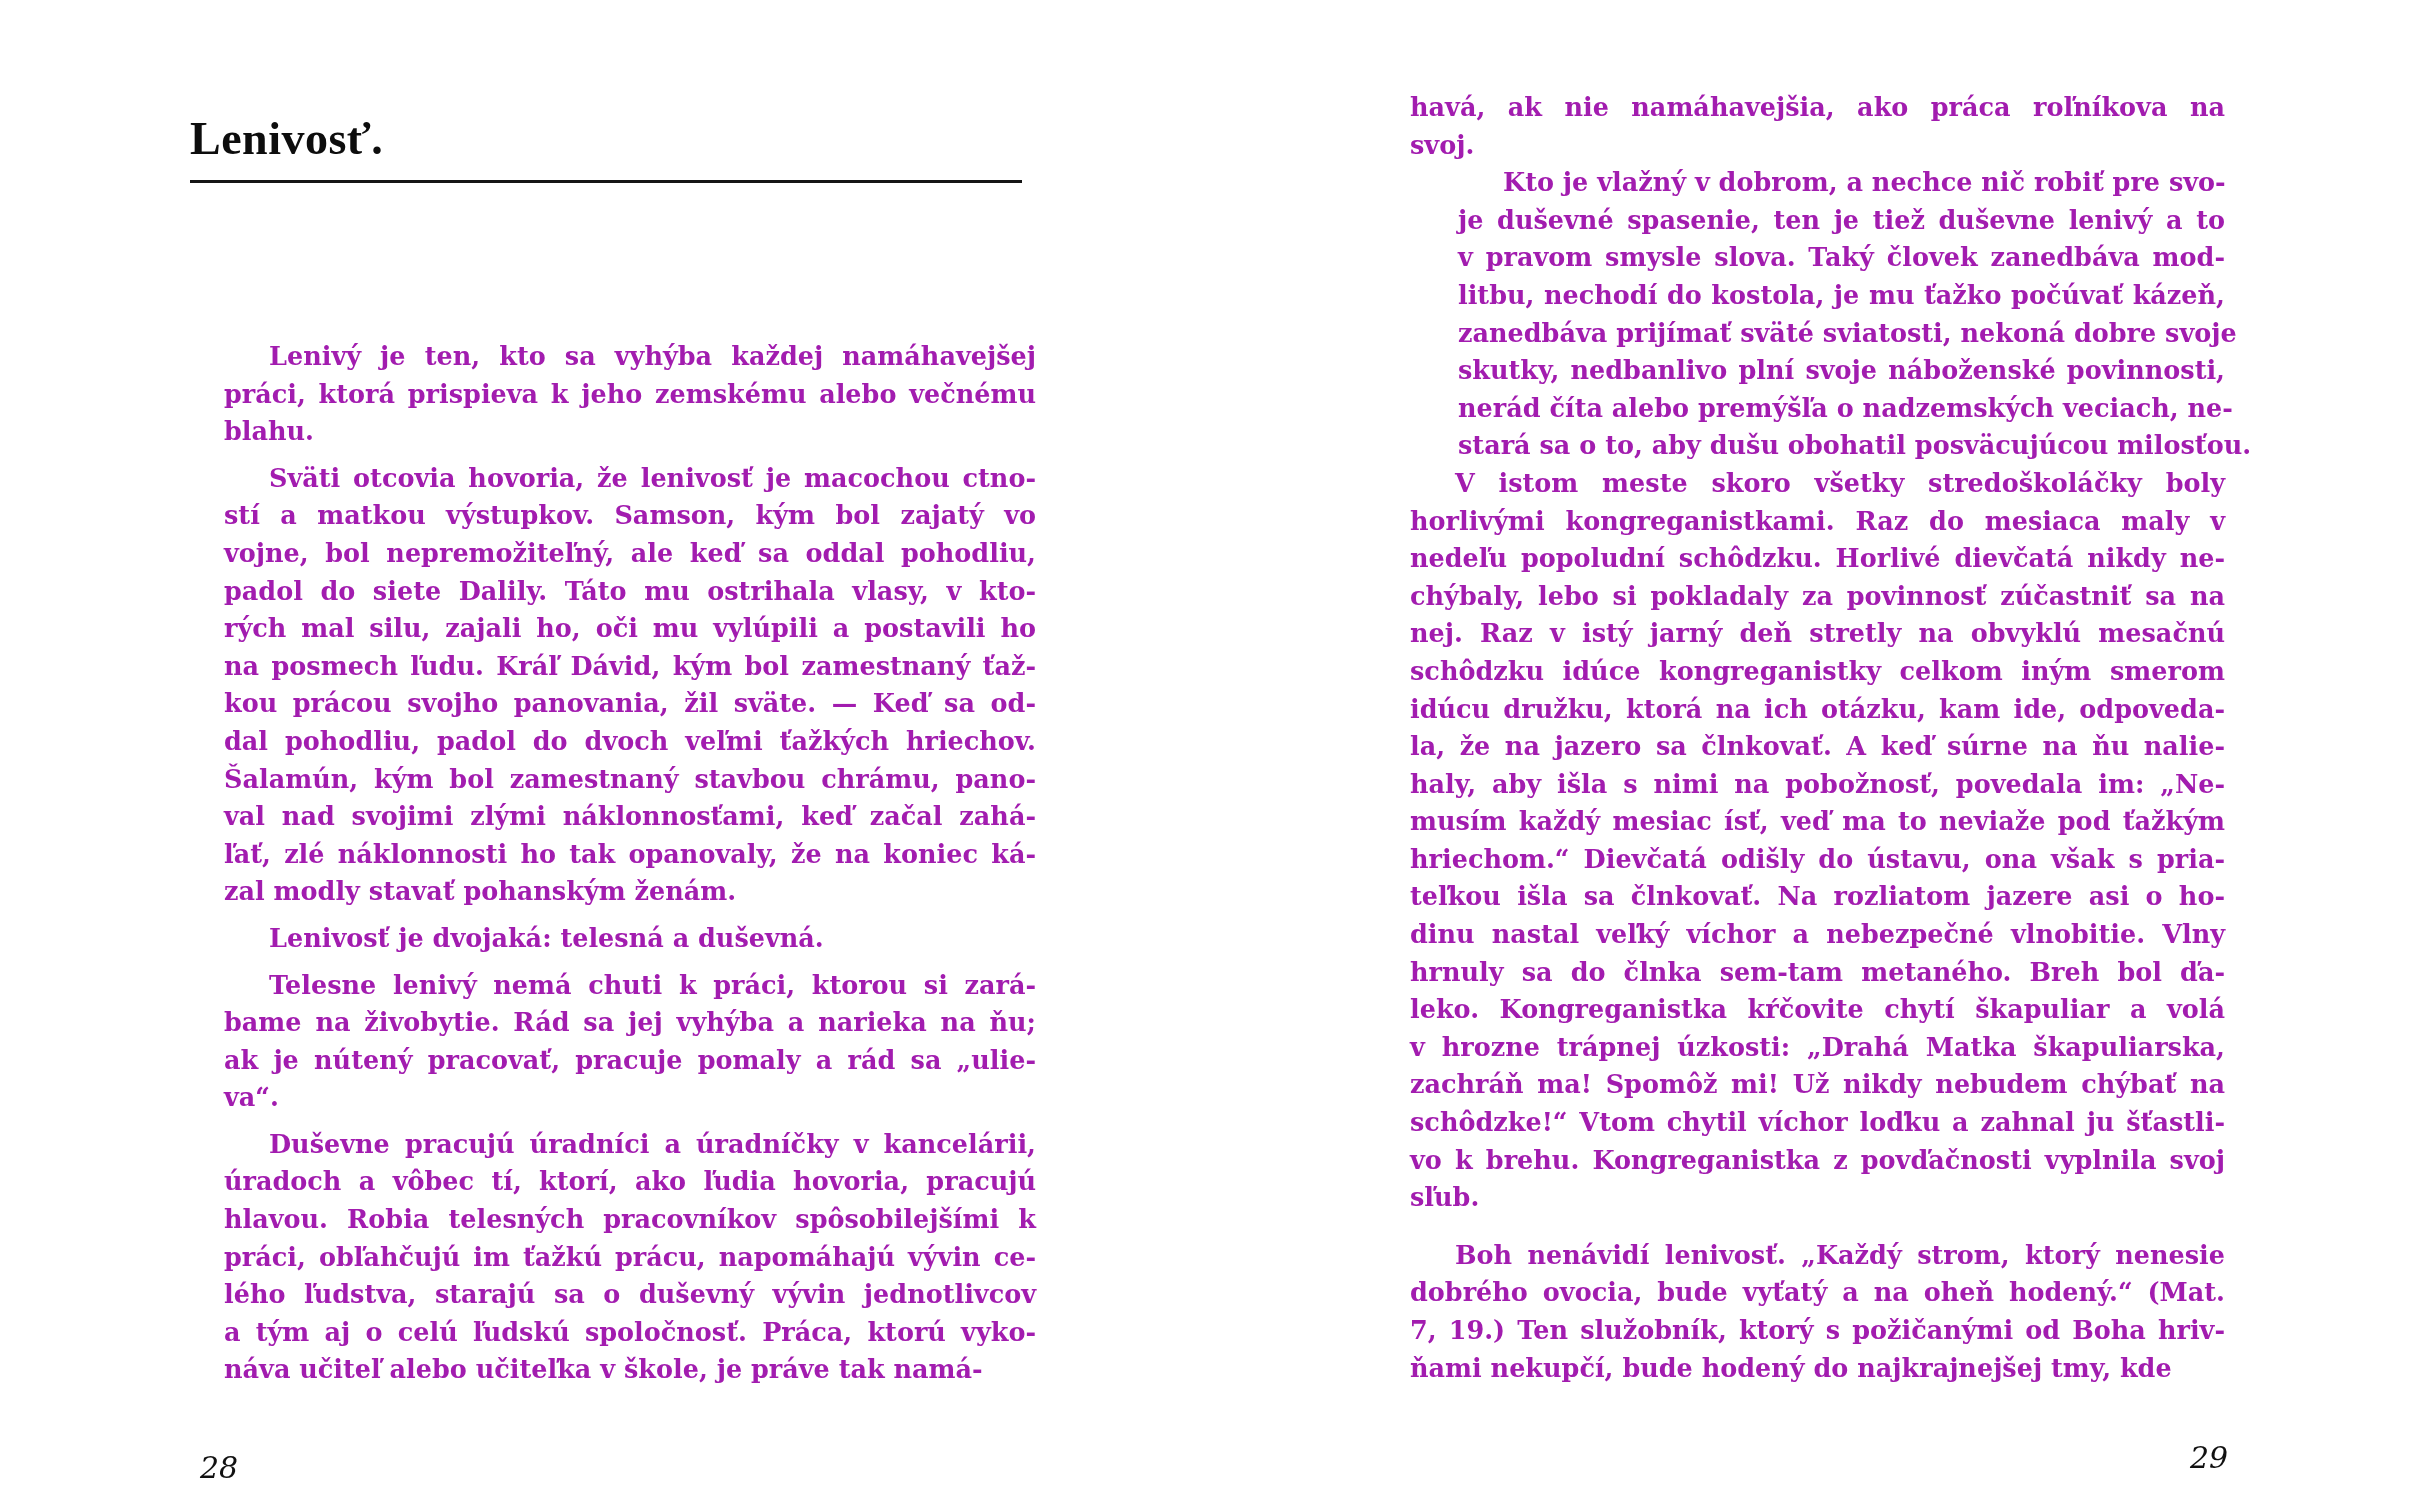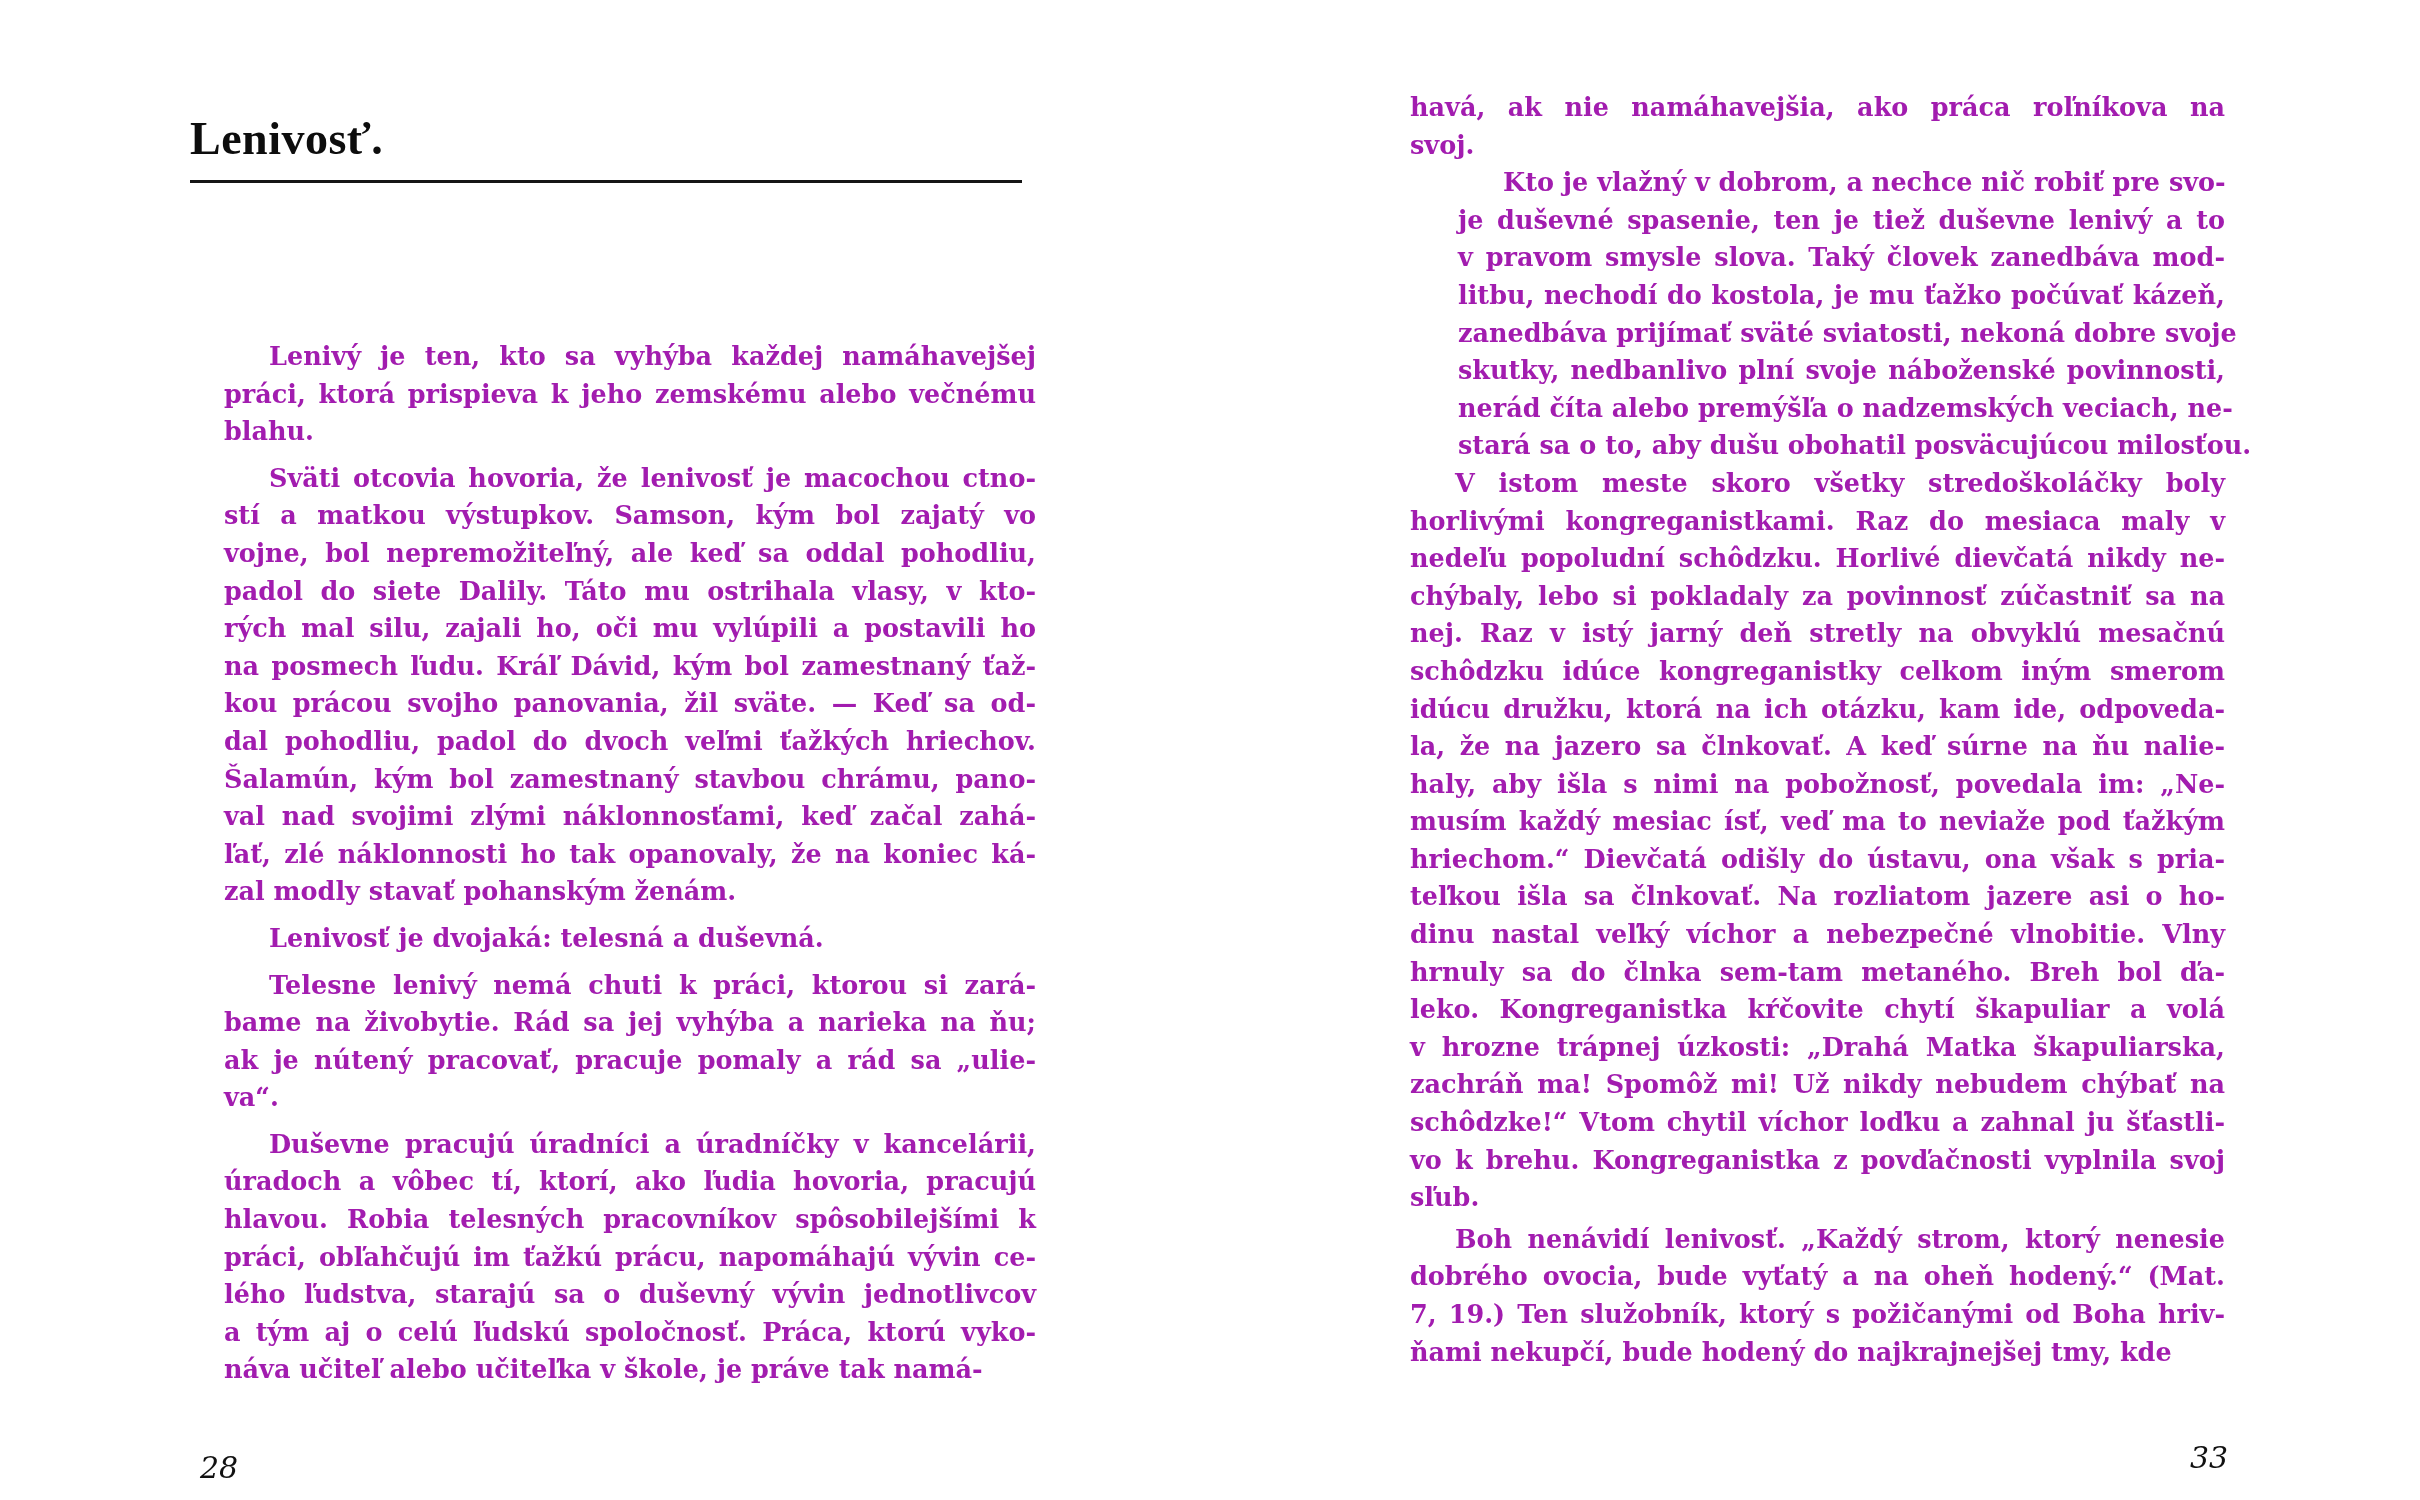--- a/index.html
+++ b/index.html
@@ -82,21 +82,21 @@
       <p class="para" style="margin-bottom: 0px; margin-left: 48px;">
         <span class="line indent">Kto je vlažný v dobrom, a nechce nič robiť pre svo-</span>
         <span class="line">je duševné spasenie, ten je tiež duševne lenivý a to</span>
         <span class="line">v pravom smysle slova. Taký človek zanedbáva mod-</span>
         <span class="line">litbu, nechodí do kostola, je mu ťažko počúvať kázeň,</span>
         <span class="line">zanedbáva prijímať sväté sviatosti, nekoná dobre svoje</span>
         <span class="line">skutky, nedbanlivo plní svoje náboženské povinnosti,</span>
         <span class="line">nerád číta alebo premýšľa o nadzemských veciach, ne-</span>
         <span class="line last">stará sa o to, aby dušu obohatil posväcujúcou milosťou.</span>
       </p>
-      <p class="para" style="margin-bottom: 4px;">
+      <p class="para" style="margin-bottom: 20px;">
         <span class="line indent">V istom meste skoro všetky stredoškoláčky boly</span>
         <span class="line">horlivými kongreganistkami. Raz do mesiaca maly v</span>
         <span class="line">nedeľu popoludní schôdzku. Horlivé dievčatá nikdy ne-</span>
         <span class="line">chýbaly, lebo si pokladaly za povinnosť zúčastniť sa na</span>
         <span class="line">nej. Raz v istý jarný deň stretly na obvyklú mesačnú</span>
         <span class="line">schôdzku idúce kongreganistky celkom iným smerom</span>
         <span class="line">idúcu družku, ktorá na ich otázku, kam ide, odpoveda-</span>
         <span class="line">la, že na jazero sa člnkovať. A keď súrne na ňu nalie-</span>
         <span class="line">haly, aby išla s nimi na pobožnosť, povedala im: „Ne-</span>
         <span class="line">musím každý mesiac ísť, veď ma to neviaže pod ťažkým</span>
@@ -111,14 +111,14 @@
         <span class="line">vo k brehu. Kongreganistka z povďačnosti vyplnila svoj</span>
         <span class="line last">sľub.</span>
       </p>
       <p class="para" style="margin-bottom: 0px;">
         <span class="line indent">Boh nenávidí lenivosť. „Každý strom, ktorý nenesie</span>
         <span class="line">dobrého ovocia, bude vyťatý a na oheň hodený.“ (Mat.</span>
         <span class="line">7, 19.) Ten služobník, ktorý s požičanými od Boha hriv-</span>
         <span class="line last">ňami nekupčí, bude hodený do najkrajnejšej tmy, kde</span>
       </p>
     </div>
-  <div class="pagenum pagenum-right">33</div>
+  <div class="pagenum pagenum-right">29</div>
 </div>
 
 </body></html>

